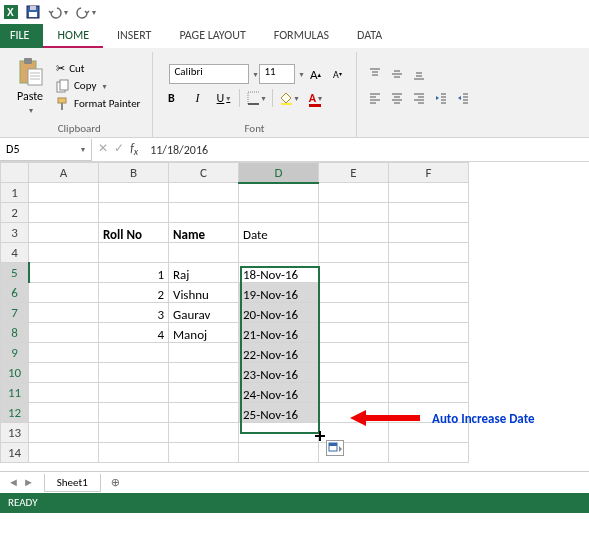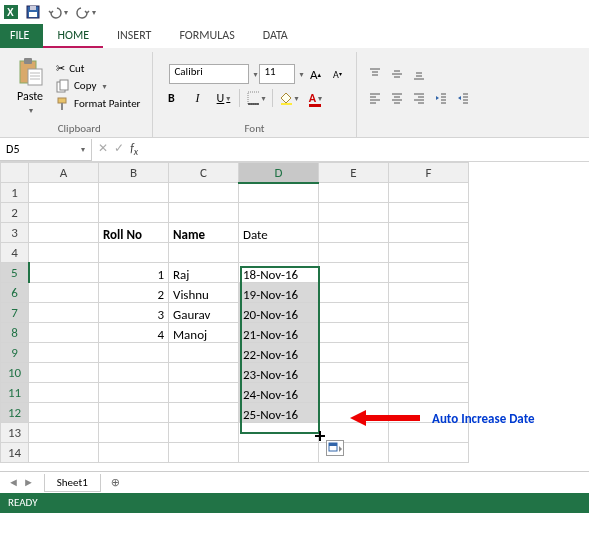--- a/index.html
+++ b/index.html
@@ -100,20 +100,21 @@
         <path d="M5 3 A5 5 0 1 0 11 8 M11 8 l2 -2 M11 8 l-2 -2" stroke="#666" fill="none" stroke-width="1.5"></path>
       </svg>
     <span class="chev">▾</span>
   </span>
 </div>
 
 <div class="tabs">
   <div class="tab file">FILE</div>
   <div class="tab active">HOME</div>
   <div class="tab">INSERT</div>
+  <div class="tab">PAGE LAYOUT</div>
   <div class="tab">FORMULAS</div>
   <div class="tab">DATA</div>
 </div>
 
 <div class="ribbon">
   <div class="ribbon-group">
     <div class="ribbon-group-body">
       <div class="paste-btn">
         <svg width="28" height="30">
             <rect x="4" y="4" width="16" height="22" fill="#d9a96b" stroke="#8a6"></rect>
@@ -277,20 +278,21 @@
 <div class="fbar">
   <div class="namebox">
     <span>D5</span>
     <span class="chev">▾</span>
   </div>
   <div class="fbar-btns">
     <span>✕</span>
     <span>✓</span>
     <span style="font-style:italic;color:#444;">f<sub>x</sub></span>
   </div>
+  <div class="formula-input">11/18/2016</div>
 </div>
 
 <div class="sheet-wrap">
 <table class="sheet">
   <tbody>
         <tr>
     <th class="corner"></th>
     <th class="colhdr">A</th>
     <th class="colhdr">B</th>
     <th class="colhdr">C</th>

